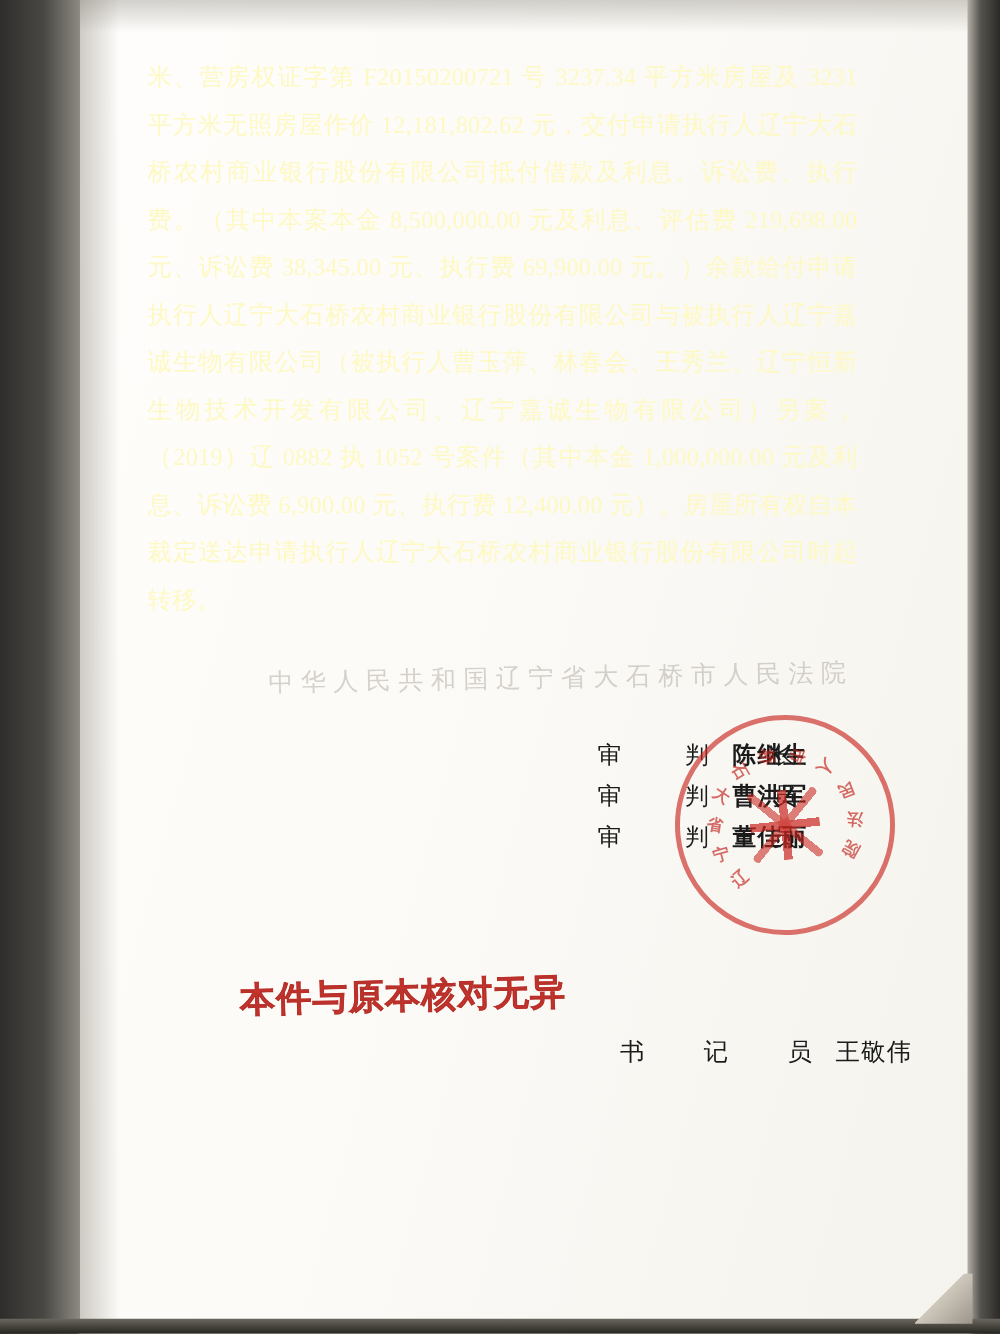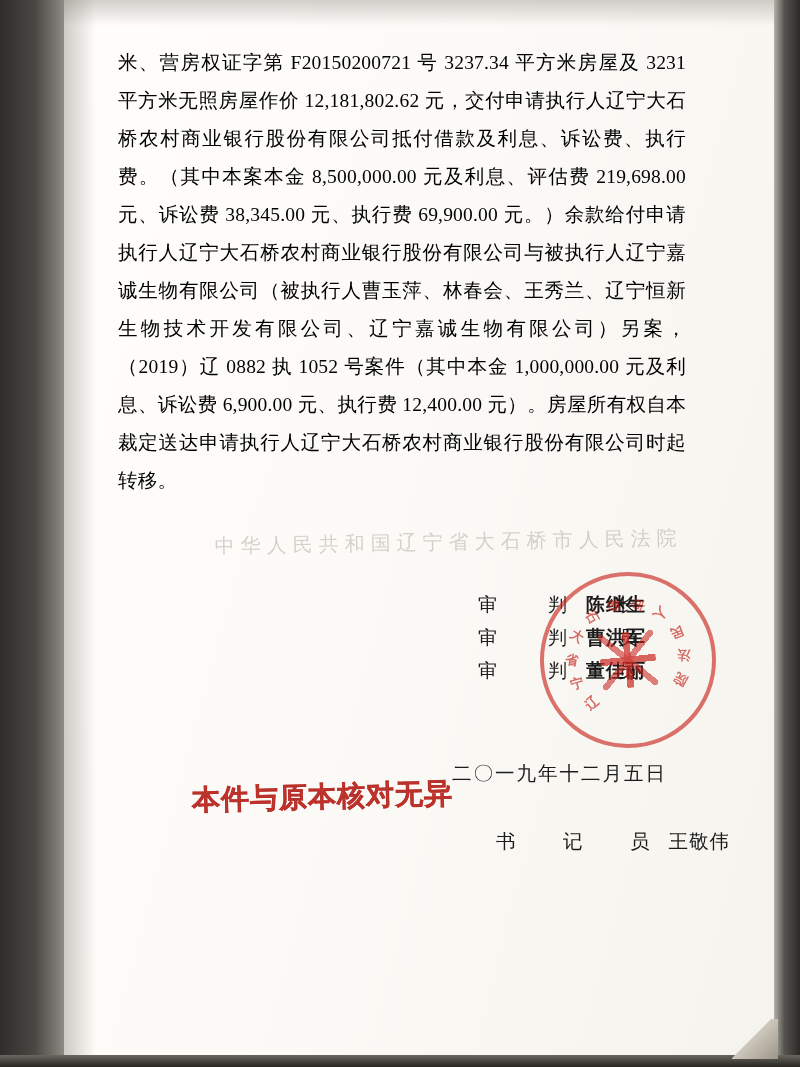--- a/index.html
+++ b/index.html
@@ -66,21 +66,21 @@
     height: 40px;
     background: linear-gradient(135deg, rgba(255,255,255,0.0) 45%, #cfc9bd 46%, #9c968a 100%);
   }
 
   
   .content {
     position: absolute;
     left: 118px;
     top: 44px;
     width: 568px;
-    color: #000000;
+    color: #fef9c3;
   }
   .para {
     font-size: 19.5px;
     line-height: 38px;
     text-align: justify;
     text-justify: inter-ideograph;
     letter-spacing: 0.2px;
     margin: 0;
   }
   .para.indent { text-indent: 2em; }
@@ -260,21 +260,20 @@
         <span style="transform: rotate(-25deg) translate(0px, -62px) rotate(90deg);">石</span>
         <span style="transform: rotate(0deg) translate(0px, -62px) rotate(90deg);">桥</span>
         <span style="transform: rotate(25deg) translate(0px, -62px) rotate(90deg);">市</span>
         <span style="transform: rotate(50deg) translate(0px, -62px) rotate(90deg);">人</span>
         <span style="transform: rotate(75deg) translate(0px, -62px) rotate(90deg);">民</span>
         <span style="transform: rotate(100deg) translate(0px, -62px) rotate(90deg);">法</span>
         <span style="transform: rotate(125deg) translate(0px, -62px) rotate(90deg);">院</span>
       </div>
   </div>
 
-  <div class="date-line">二〇一九年十二月五日</div>
 
   <div class="clerk-line">
     <span class="clerk-label">书　记　员</span>
     <span class="clerk-name">王敬伟</span>
   </div>
 
   <div class="red-stamp">本件与原本核对无异</div>
 
   <div class="edge-left"></div>
   <div class="edge-right"></div>

